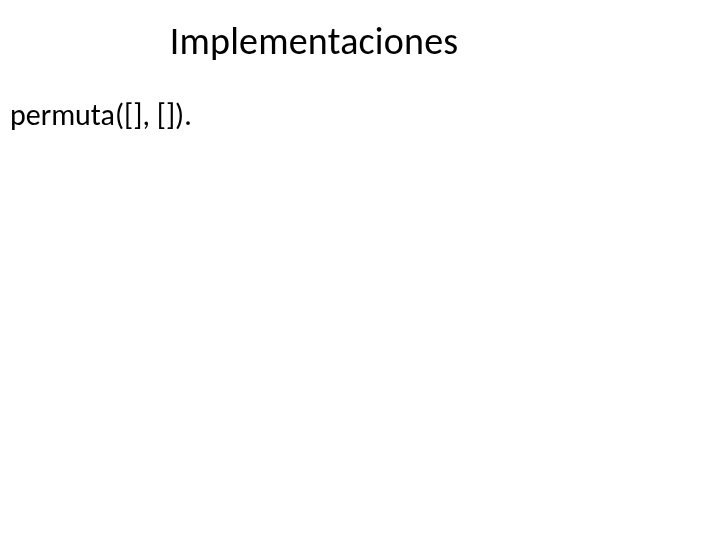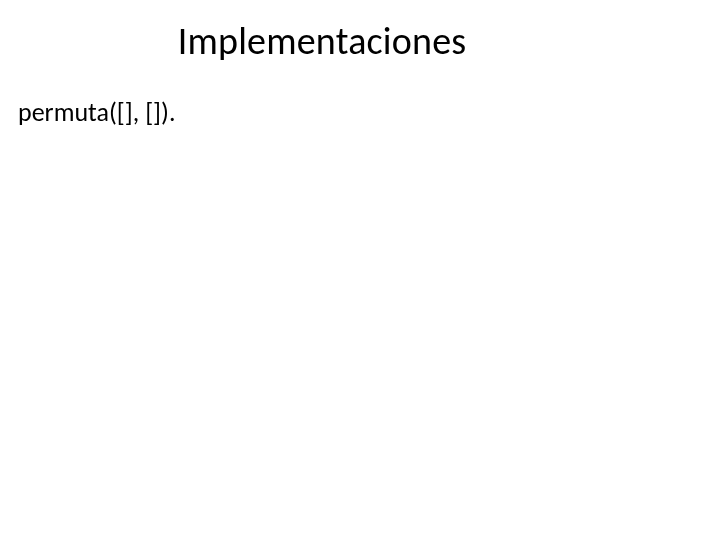--- a/index.html
+++ b/index.html
@@ -10,32 +10,31 @@
     background: #ffffff;
     font-family: Calibri, "Segoe UI", Arial, sans-serif;
     color: #000000;
     overflow: hidden;
   }
   .slide {
     width: 628px;
     height: 540px;
     position: relative;
     box-sizing: border-box;
-    margin-left: 8px;
   }
   .title {
     text-align: center;
     font-size: 38px;
     font-weight: 400;
     padding-top: 18px;
     padding-bottom: 32px;
     letter-spacing: 0.2px;
   }
   .body {
-    font-size: 26px;
+    font-size: 30px;
     line-height: 1.28;
     padding-left: 10px;
     padding-right: 10px;
     font-weight: 400;
   }
   .body .line {
     white-space: pre;
   }
 </style>
 </head>

